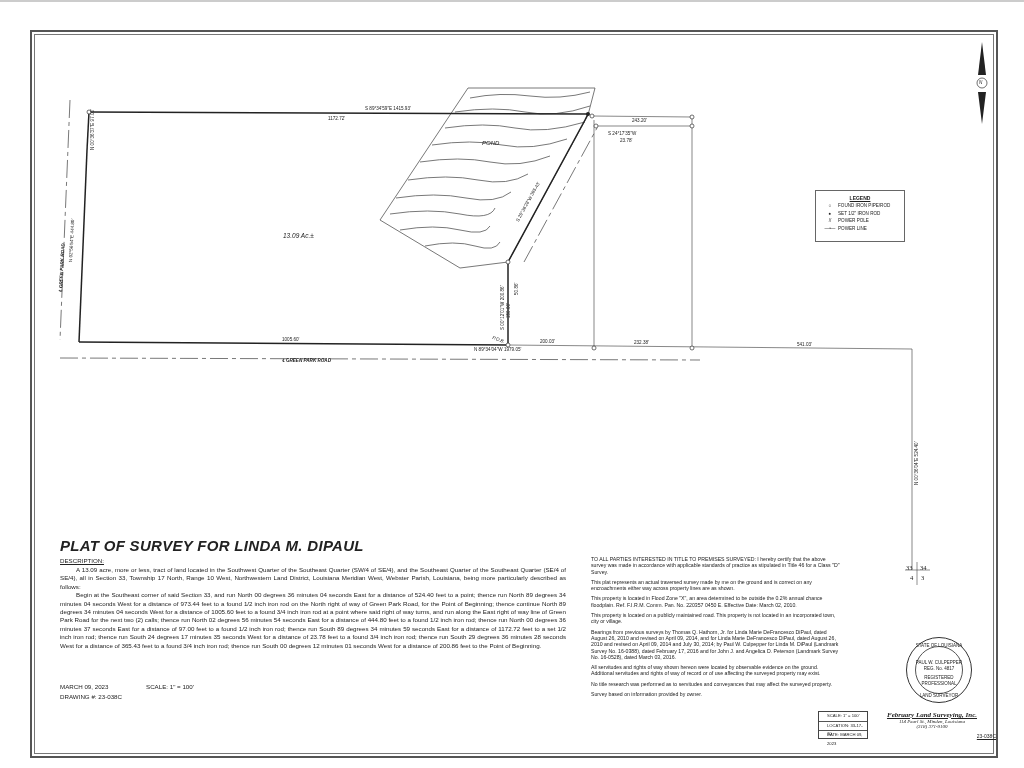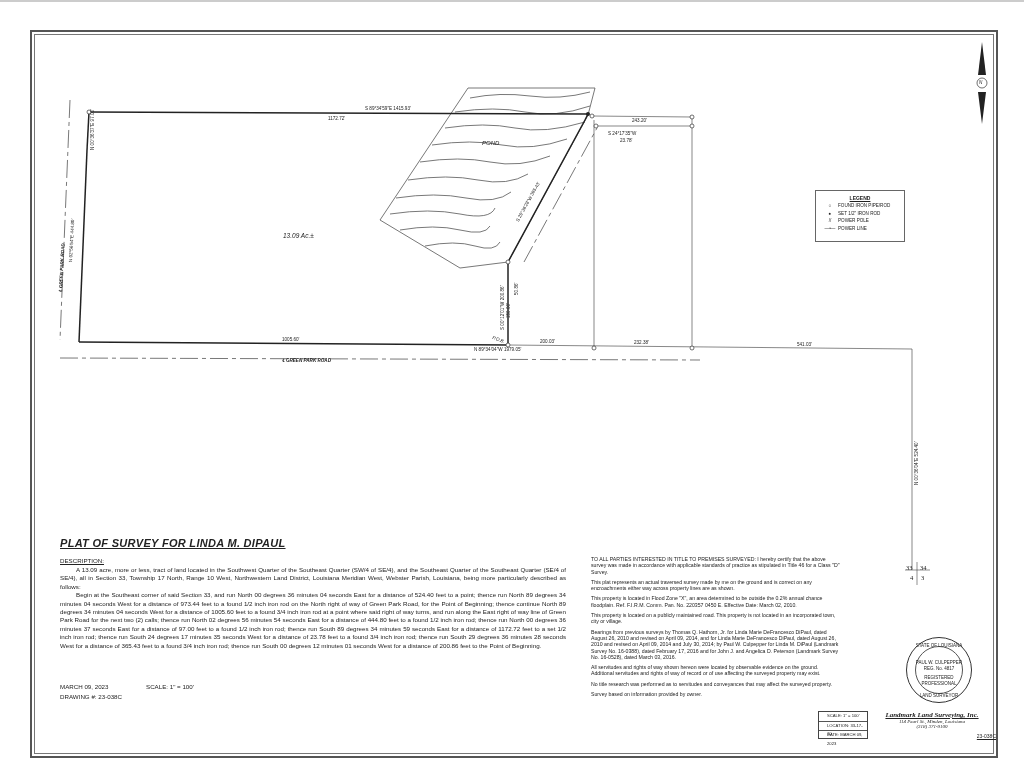--- a/index.html
+++ b/index.html
@@ -2,22 +2,22 @@
 <html><head>
 <meta charset="utf-8">
 <style>
   html, body { margin:0; padding:0; }
   body { width:1024px; height:768px; background:#ffffff; position:relative; overflow:hidden;
          font-family:"Liberation Sans", sans-serif; color:#222; }
   .sheet { position:absolute; left:30px; top:30px; width:964px; height:724px;
            border:2px solid #555; box-shadow: inset 0 0 0 2px #fff, inset 0 0 0 3px #777; }
   .topline { position:absolute; left:0; top:0; width:1024px; height:2px; background:#ccc; }
   svg.plat { position:absolute; left:0; top:0; }
-  .title { position:absolute; left:60px; top:537px; font-size:11px; font-weight:bold; font-style:italic;
-           text-decoration:underline; letter-spacing:0.3px; }
+  .title { position:absolute; left:60px; top:537px; font-size:15px; font-weight:bold; font-style:italic;
+           letter-spacing:0.3px; }
   .desc-h { position:absolute; left:60px; top:557px; font-size:6.2px; text-decoration:underline; }
   .desc { position:absolute; left:60px; top:566px; width:506px; font-size:6.2px; line-height:8.4px;
           text-align:justify; }
   .desc p { margin:0; text-indent:16px; }
   .meta { position:absolute; left:60px; top:682px; font-size:6.2px; line-height:10px; }
   .meta .row span { display:inline-block; }
   .notes { position:absolute; left:591px; top:556px; width:250px; font-size:5.2px; line-height:6.3px; }
   .notes p { margin:0 0 4px 0; }
   .tblock { position:absolute; left:818px; top:711px; width:148px; height:26px; border:1px solid #444; font-size:4.2px; }
   .tblock div { height:8.6px; border-bottom:1px solid #555; padding-left:8px; line-height:8.6px; }
@@ -177,17 +177,17 @@
   <div class="t" style="top:43px;">PROFESSIONAL</div>
   <div class="t" style="top:55px;">LAND SURVEYOR</div>
 </div>
 
 <div class="tblock" style="width:48px;">
   <div>SCALE: 1" = 100'</div>
   <div>LOCATION: 33-17-10</div>
   <div>DATE: MARCH 09, 2023</div>
 </div>
 <div class="firm">
-  <div class="name">Landmark Land Surveying, Inc.</div>
+  <div class="name">February Land Surveying, Inc.</div>
   <div class="addr">114 Pearl St., Minden, Louisiana</div>
   <div class="addr">(318) 371-9100</div>
   <div class="dno">23-038C</div>
 </div>
 
 </body></html>

